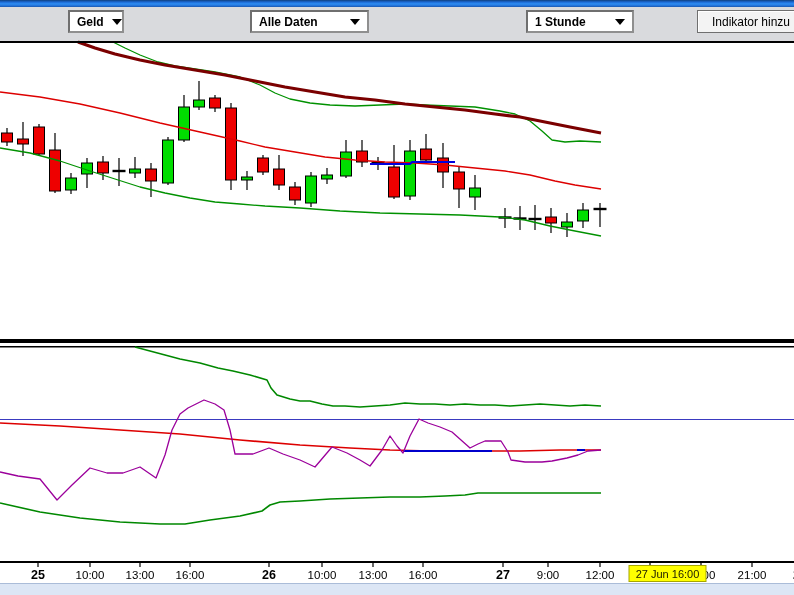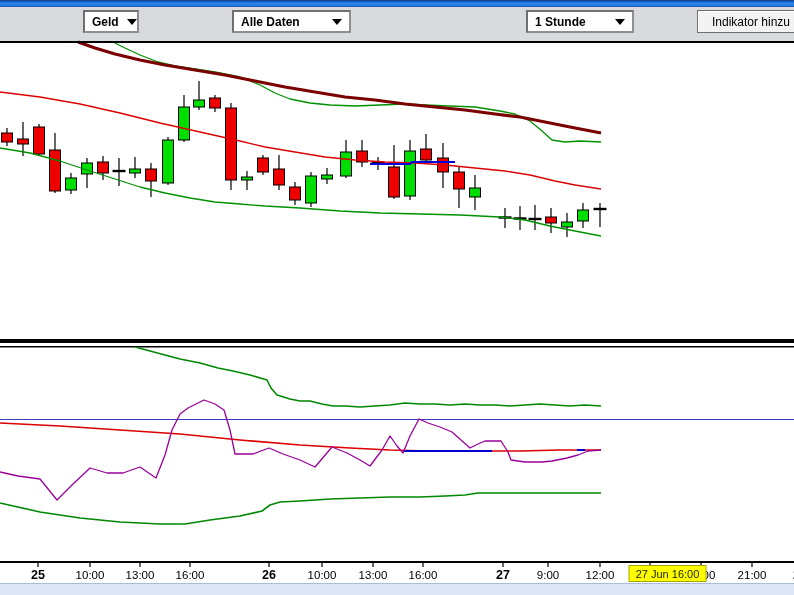--- a/index.html
+++ b/index.html
@@ -7,22 +7,22 @@
   .screen{position:relative;width:794px;height:595px;background:#ffffff;overflow:hidden;}
   .titlebar{position:absolute;left:0;top:0;width:794px;height:7px;
     background:linear-gradient(180deg,#10407e 0%,#1b6ad6 30%,#2e8df2 55%,#2273da 80%,#1a58b0 100%);}
   .toolbar{position:absolute;left:0;top:7px;width:794px;height:34px;background:#d9dadd;}
   .combo{position:absolute;top:3px;height:23px;box-sizing:border-box;background:#ffffff;
     border:2px solid;border-color:#6f6f6f #8f8f8f #8f8f8f #6f6f6f;
     display:flex;align-items:center;justify-content:space-between;
     padding:0 7px;font-size:12px;font-weight:bold;color:#000;cursor:default;}
   .combo .arrow{width:0;height:0;border-left:5px solid transparent;border-right:5px solid transparent;
     border-top:6px solid #000;margin-left:8px;}
-  .combo-symbol{left:83px;width:56px;}
-  .combo-period{left:232px;width:119px;}
+  .combo-symbol{left:68px;width:56px;}
+  .combo-period{left:250px;width:119px;}
   .combo-interval{left:483px;width:108px;margin-left:43px;}
   .btn-indicator{position:absolute;top:3px;left:697px;width:130px;height:23px;box-sizing:border-box;
     background:#f3f3f3;border:1px solid #6f6f6f;box-shadow:inset 1px 1px 0 #ffffff;
     font-size:12px;color:#000;display:flex;align-items:center;padding-left:14px;white-space:nowrap;cursor:default;}
   .chart-svg{position:absolute;left:0;top:0;width:794px;height:595px;}
   .statusstrip{position:absolute;left:0;top:583px;width:794px;height:12px;
     background:#dce6f5;border-top:1px solid #aabcd8;box-sizing:border-box;}
 </style>
 </head>
 <body>

